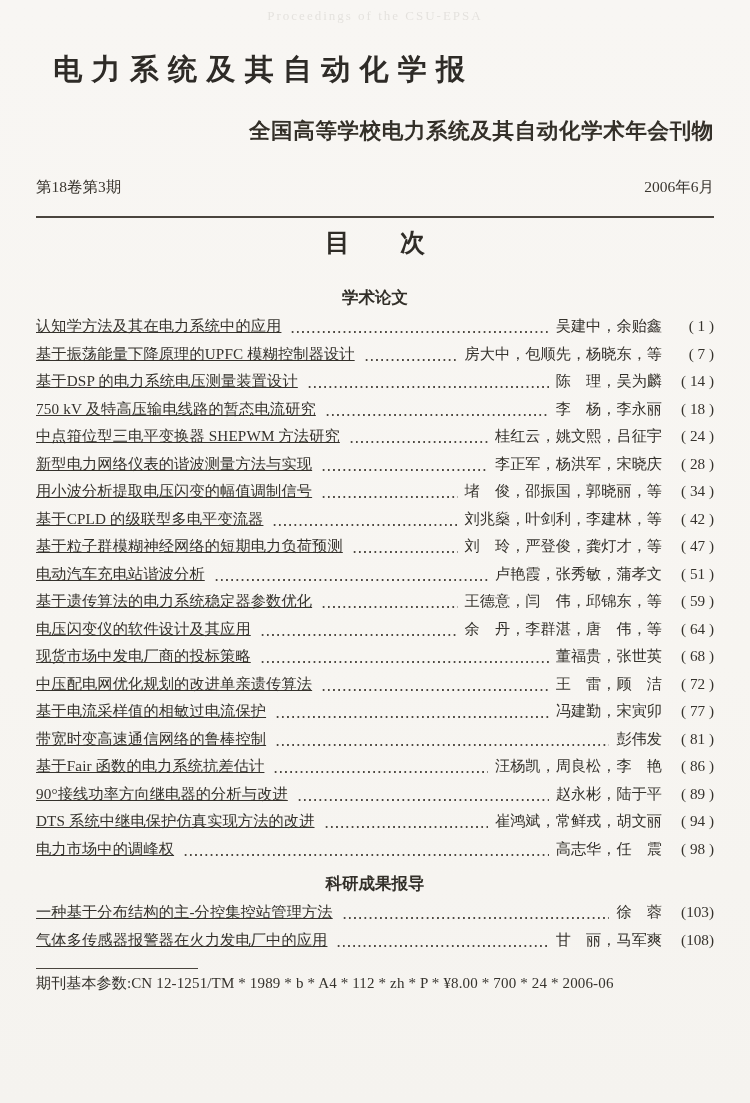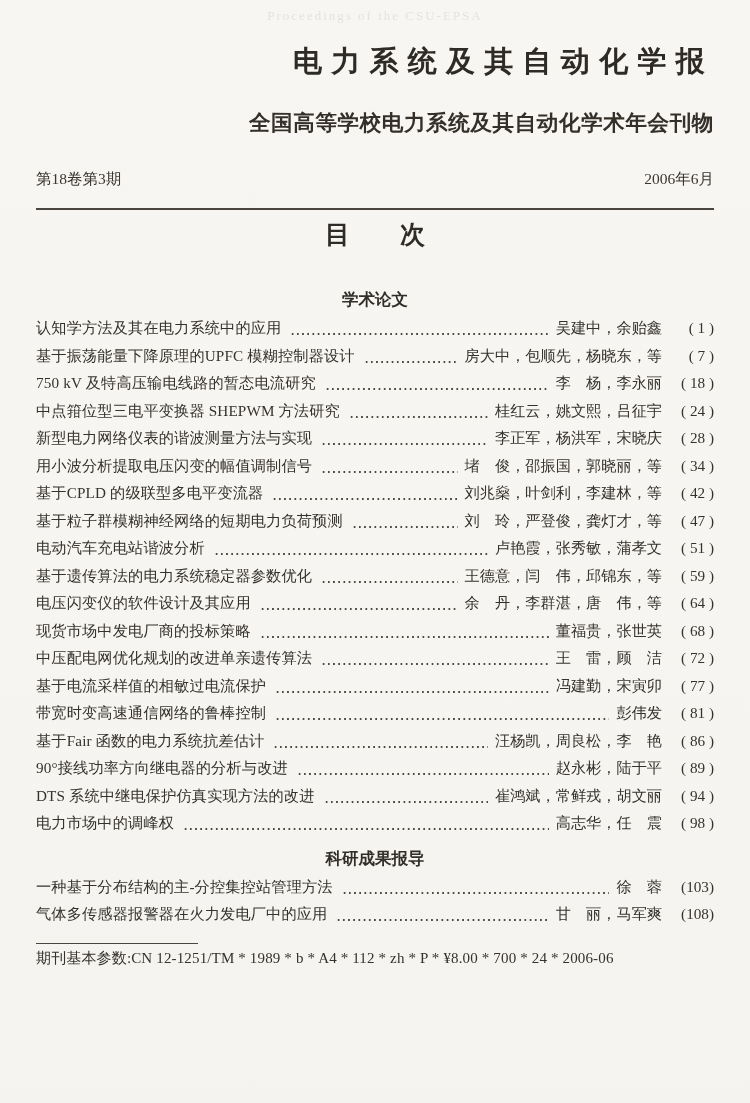--- a/index.html
+++ b/index.html
@@ -19,22 +19,22 @@
   }
   .bleed{
     position:absolute;top:8px;left:0;right:0;
     text-align:center;
     font-size:13px;color:#8b877f;opacity:.18;
     filter:blur(.6px);
     letter-spacing:2px;
     pointer-events:none;
   }
   .journal-title{
-    margin:0;padding-top:42px;
-    text-align:right;
+    margin:8px;padding-top:42px;
+    text-align:left;
     font-family:"Liberation Sans","DejaVu Sans",sans-serif;
     font-size:29px;font-weight:bold;
     letter-spacing:.32em;
     text-indent:.32em;
     color:#2e2b27;
   }
   .journal-subtitle{
     margin:26px 0 0 0;
     text-align:right;
     font-size:21.5px;font-weight:600;
@@ -50,36 +50,36 @@
     margin:18px 0 0 0;border:none;
     border-top:2.2px solid #4a453e;
   }
   .toc-title{
     margin-top:8px;
     text-align:center;
     font-size:25px;font-weight:bold;
     color:#2f2c27;
   }
   .section-heading{
-    margin-top:38px;
+    margin-top:28px;
     text-align:center;
     font-family:"Liberation Sans","DejaVu Sans",sans-serif;
     font-size:16.5px;font-weight:bold;
     color:#322f29;
   }
   .section-heading.second{margin-top:7px;}
   .entry-list{margin-top:7px;}
   .entry-row{
     height:27.5px;
     display:flex;align-items:baseline;
     font-size:15.2px;
     color:#35322c;
     white-space:nowrap;
   }
-  .entry-title{flex-shrink:0;letter-spacing:.01em;}
+  .entry-title{flex-shrink:0;letter-spacing:.01em;text-decoration:underline;}
   .leader-dots{
     flex:1 1 auto;min-width:14px;
     margin:0 7px 0 9px;
     align-self:stretch;
     background-image:radial-gradient(circle,#4d4840 1.05px,rgba(0,0,0,0) 1.3px);
     background-size:5.2px 6px;
     background-repeat:repeat-x;
     background-position:0 62%;
   }
   .entry-authors{flex-shrink:0;}
@@ -127,20 +127,26 @@
           <span class="entry-authors">吴建中，余贻鑫</span>
           <span class="entry-page">( 1 )</span>
         </div>
         <div class="entry-row">
           <span class="entry-title">基于振荡能量下降原理的UPFC 模糊控制器设计</span>
           <span class="leader-dots"></span>
           <span class="entry-authors">房大中，包顺先，杨晓东，等</span>
           <span class="entry-page">( 7 )</span>
         </div>
         <div class="entry-row">
+          <span class="entry-title">基于DSP 的电力系统电压测量装置设计</span>
+          <span class="leader-dots"></span>
+          <span class="entry-authors">陈　理，吴为麟</span>
+          <span class="entry-page">( 14 )</span>
+        </div>
+        <div class="entry-row">
           <span class="entry-title">750 kV 及特高压输电线路的暂态电流研究</span>
           <span class="leader-dots"></span>
           <span class="entry-authors">李　杨，李永丽</span>
           <span class="entry-page">( 18 )</span>
         </div>
         <div class="entry-row">
           <span class="entry-title">中点箝位型三电平变换器 SHEPWM 方法研究</span>
           <span class="leader-dots"></span>
           <span class="entry-authors">桂红云，姚文熙，吕征宇</span>
           <span class="entry-page">( 24 )</span>

